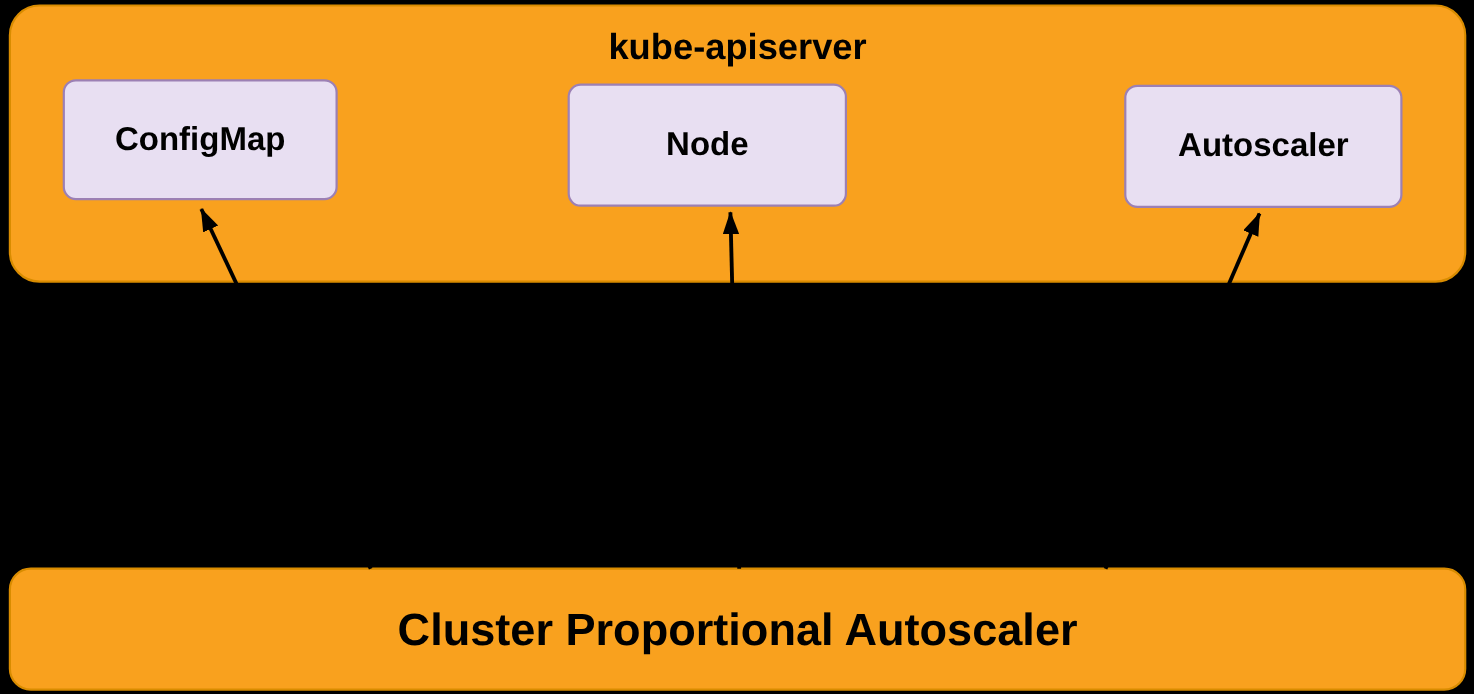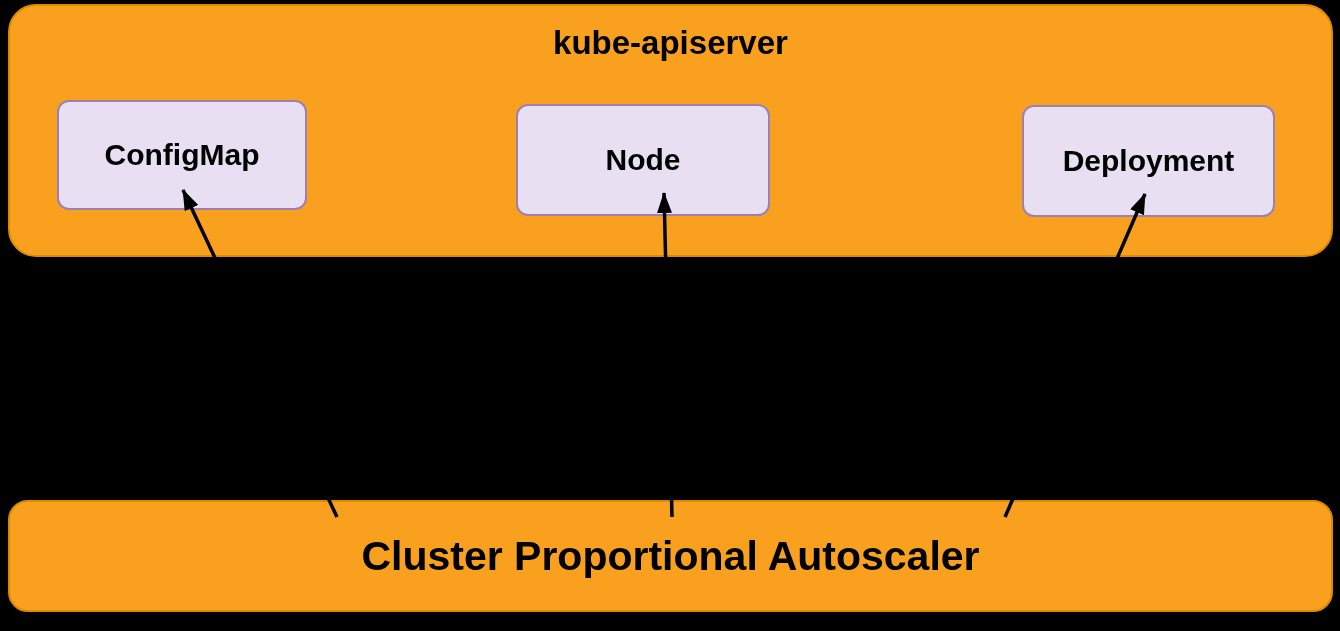--- a/index.html
+++ b/index.html
@@ -45,28 +45,27 @@
     position: absolute;
     background: var(--node-fill);
     border: 2px solid var(--node-border);
     border-radius: 12px;
     display: flex;
     align-items: center;
     justify-content: center;
     font-size: 30px;
     font-weight: bold;
     color: var(--text);
-    margin-top: 28px;
   }
   .node-configmap  { left: 57px;   top: 72px; width: 250px; height: 110px; }
   .node-node       { left: 516px;  top: 76px; width: 254px; height: 112px; }
   .node-deployment { left: 1022px; top: 77px; width: 253px; height: 112px; }
   .autoscaler-box {
     position: absolute;
-    left: 8px; top: 500px;
+    left: 8px; top: 516px;
     width: 1325px; height: 112px;
     background: var(--group-fill);
     border: 2px solid var(--group-border);
     border-radius: 20px;
     display: flex;
     align-items: center;
     justify-content: center;
     font-size: 41px;
     font-weight: bold;
     color: var(--text);
@@ -92,21 +91,21 @@
 
   <div class="node-box node-configmap">
     <span>ConfigMap</span>
   </div>
 
   <div class="node-box node-node">
     <span>Node</span>
   </div>
 
   <div class="node-box node-deployment">
-    <span>Deployment</span>
+    <span>Autoscaler</span>
   </div>
 
   <div class="autoscaler-box">
     <span>Cluster Proportional Autoscaler</span>
   </div>
 
   <svg class="arrows-layer" viewBox="0 0 1340 631">
     <defs>
       <marker id="ah" markerUnits="userSpaceOnUse" markerWidth="24" markerHeight="18" refX="20" refY="7.5" orient="auto">
         <path d="M0,0 L21,7.5 L0,15 Z" class="arrowhead-fill"></path>

